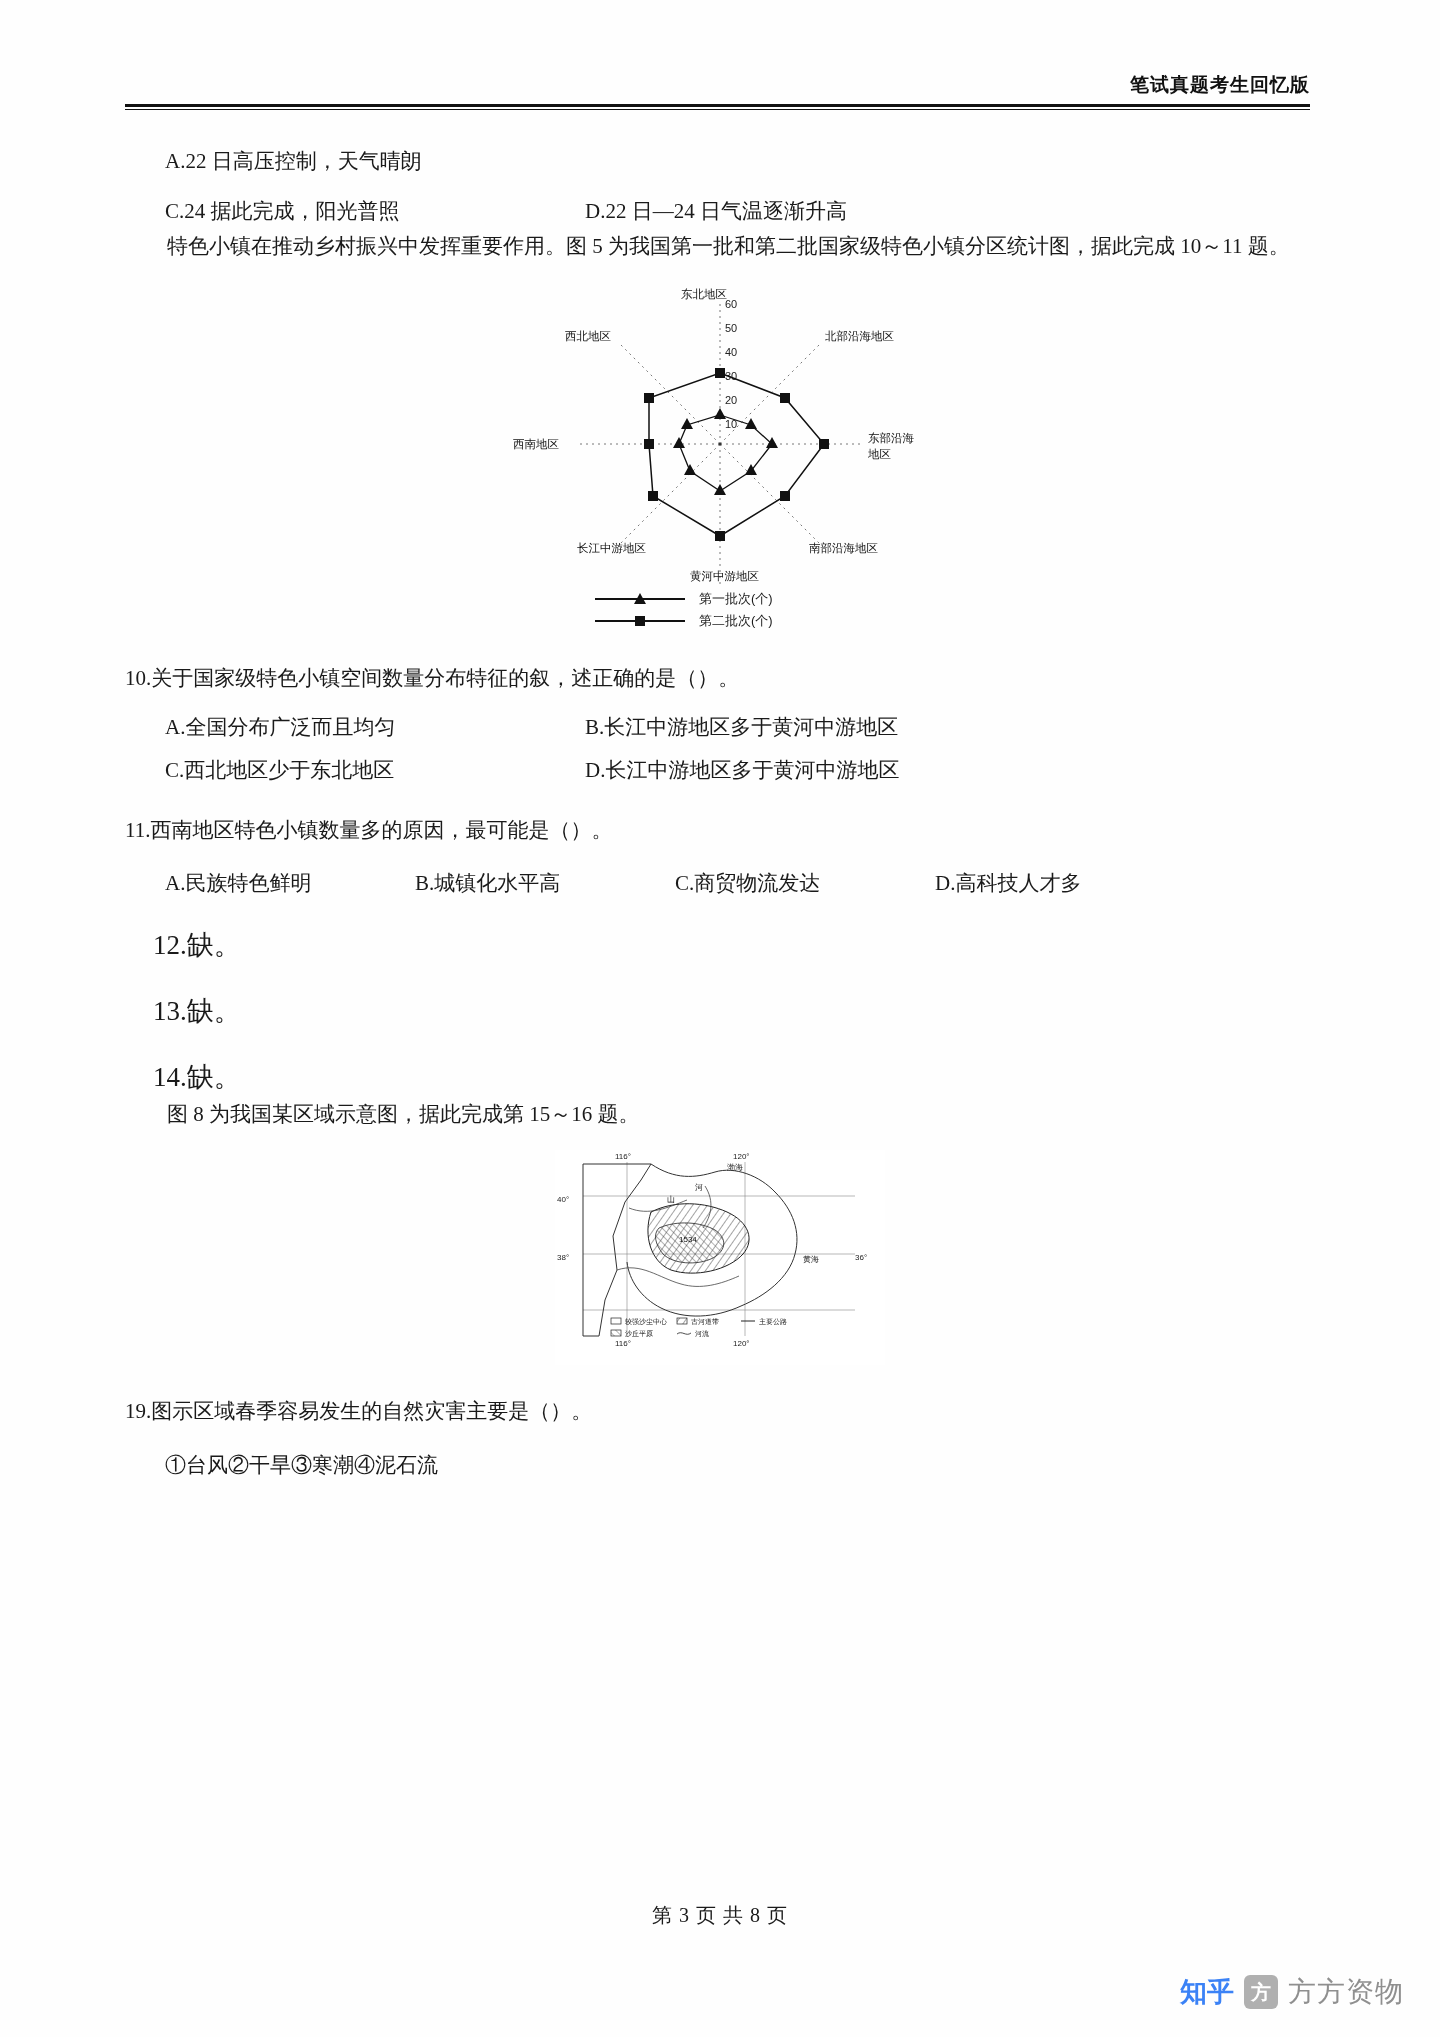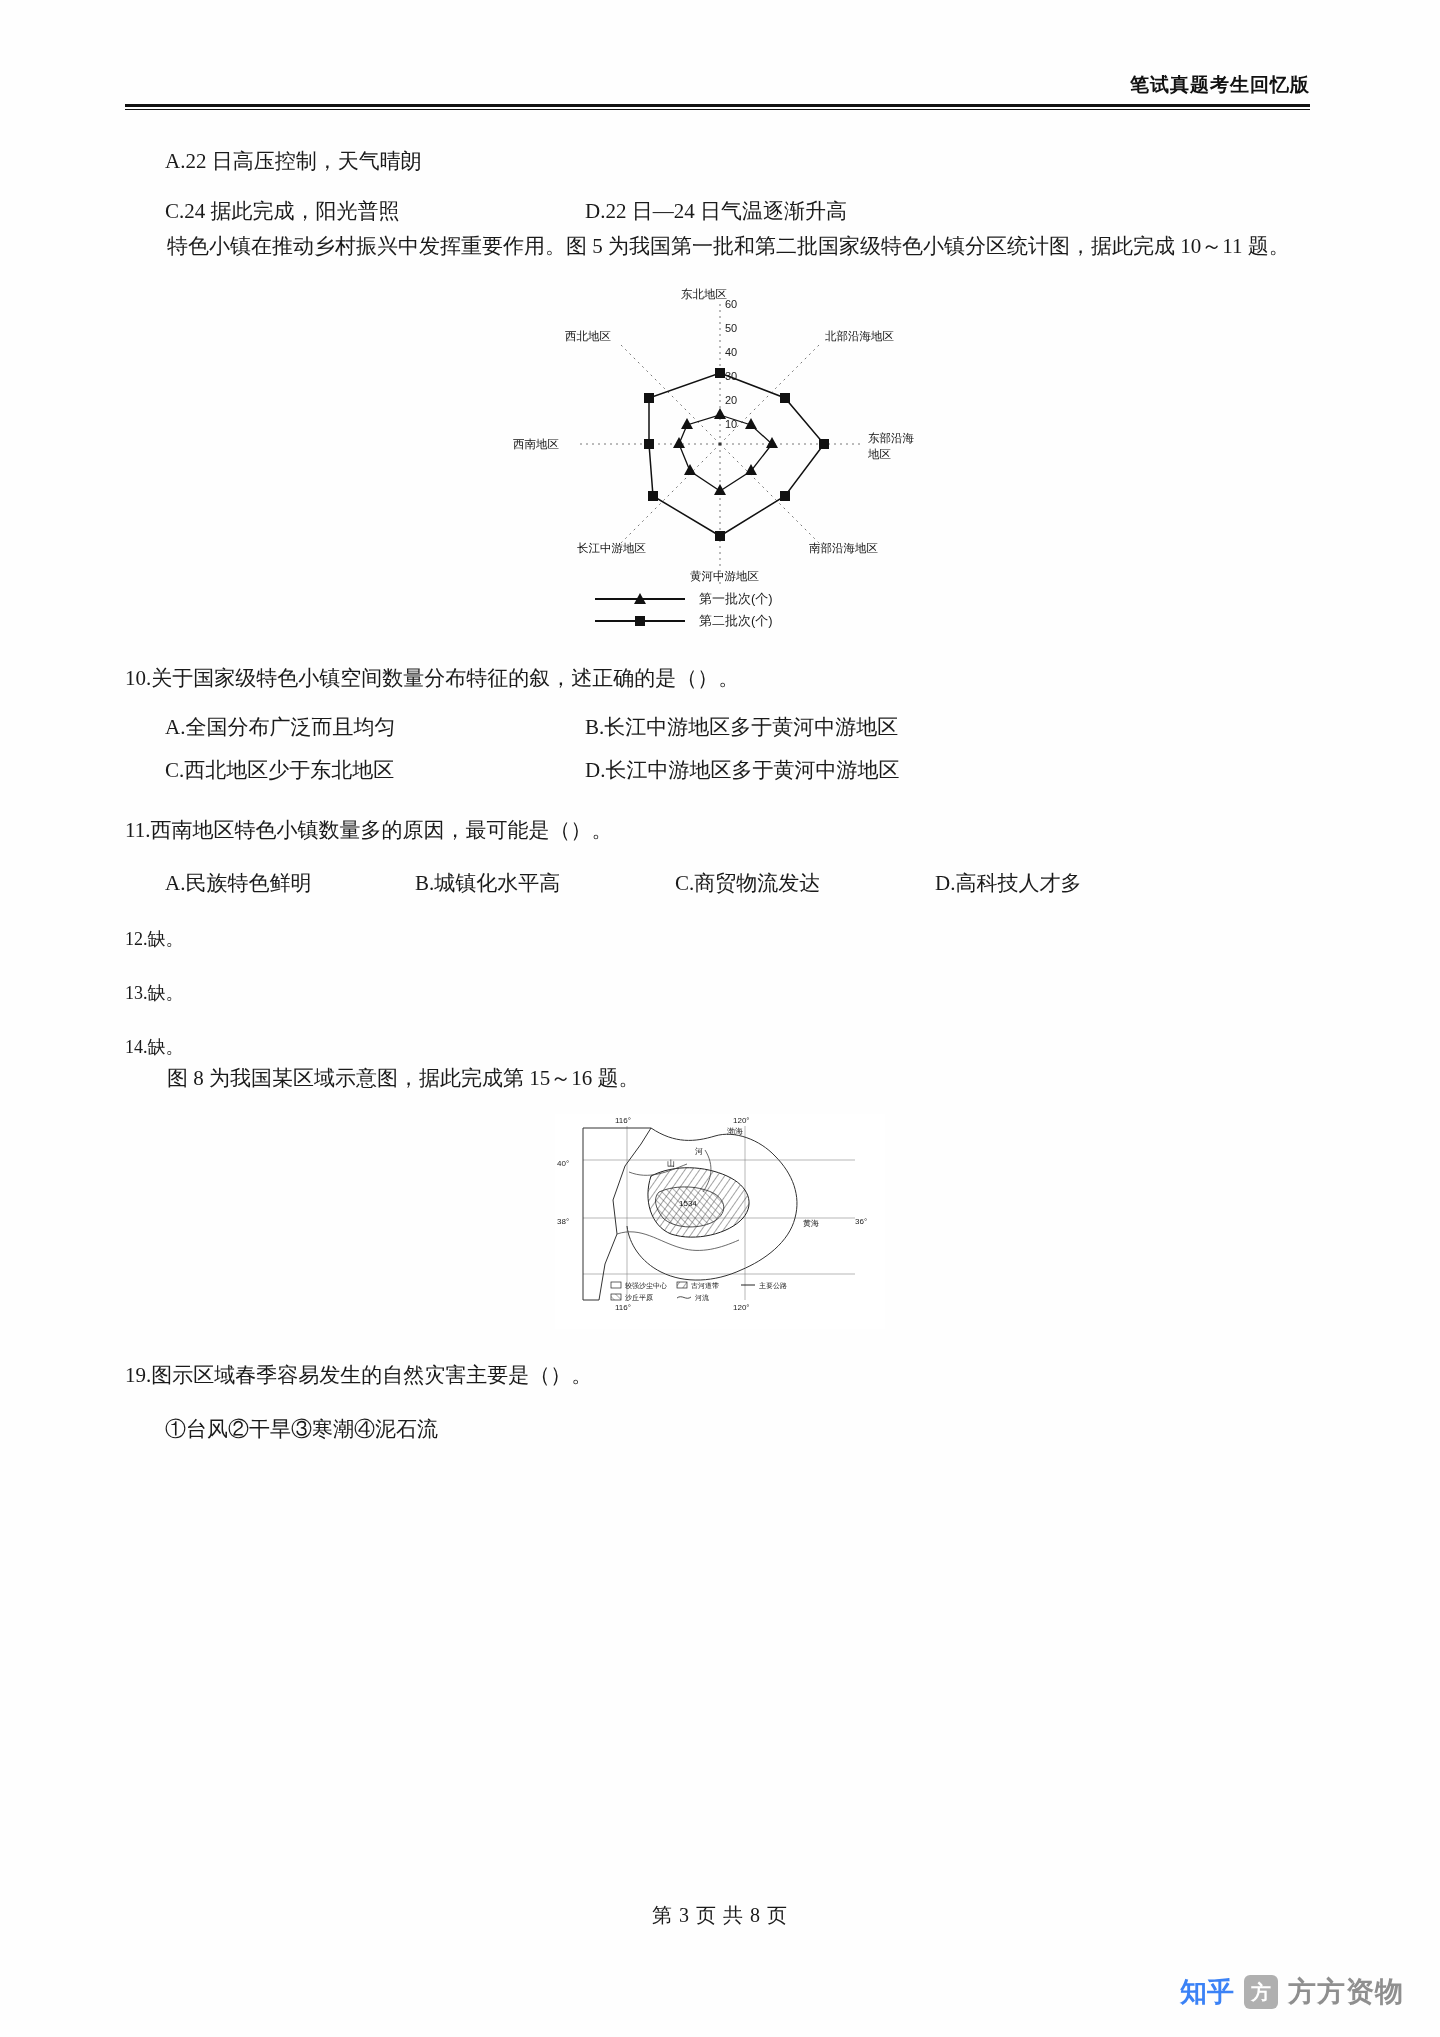--- a/index.html
+++ b/index.html
@@ -87,22 +87,23 @@
   .opt-4 .o2 { width: 260px; }
   .opt-4 .o3 { width: 260px; }
   .opt-2 {
     display: flex;
     font-size: 21px;
     margin-top: 15px;
     padding-left: 40px;
   }
   .opt-2 .c1 { width: 420px; }
   .missing {
-    font-size: 18px;
+    font-size: 27px;
     margin-top: 30px;
+    margin-left: 28px;
   }
   .figure-wrap {
     margin-top: 18px;
     display: flex;
     justify-content: center;
   }
   .legend {
     margin: 4px auto 0 auto;
     width: 250px;
     font-size: 13px;
@@ -176,21 +177,21 @@
     background: #b0b0b0;
     color: #fff;
     font-size: 20px;
     font-weight: 700;
     display: flex;
     align-items: center;
     justify-content: center;
   }
   .wm-name {
     font-size: 28px;
-    font-weight: 700;
+    font-weight: 400;
     color: #8f8f8f;
     letter-spacing: 1px;
   }
   svg text { font-family: "Liberation Sans", "DejaVu Sans", sans-serif; }
 </style>
 </head>
 <body>
 
 <div class="page">
 

